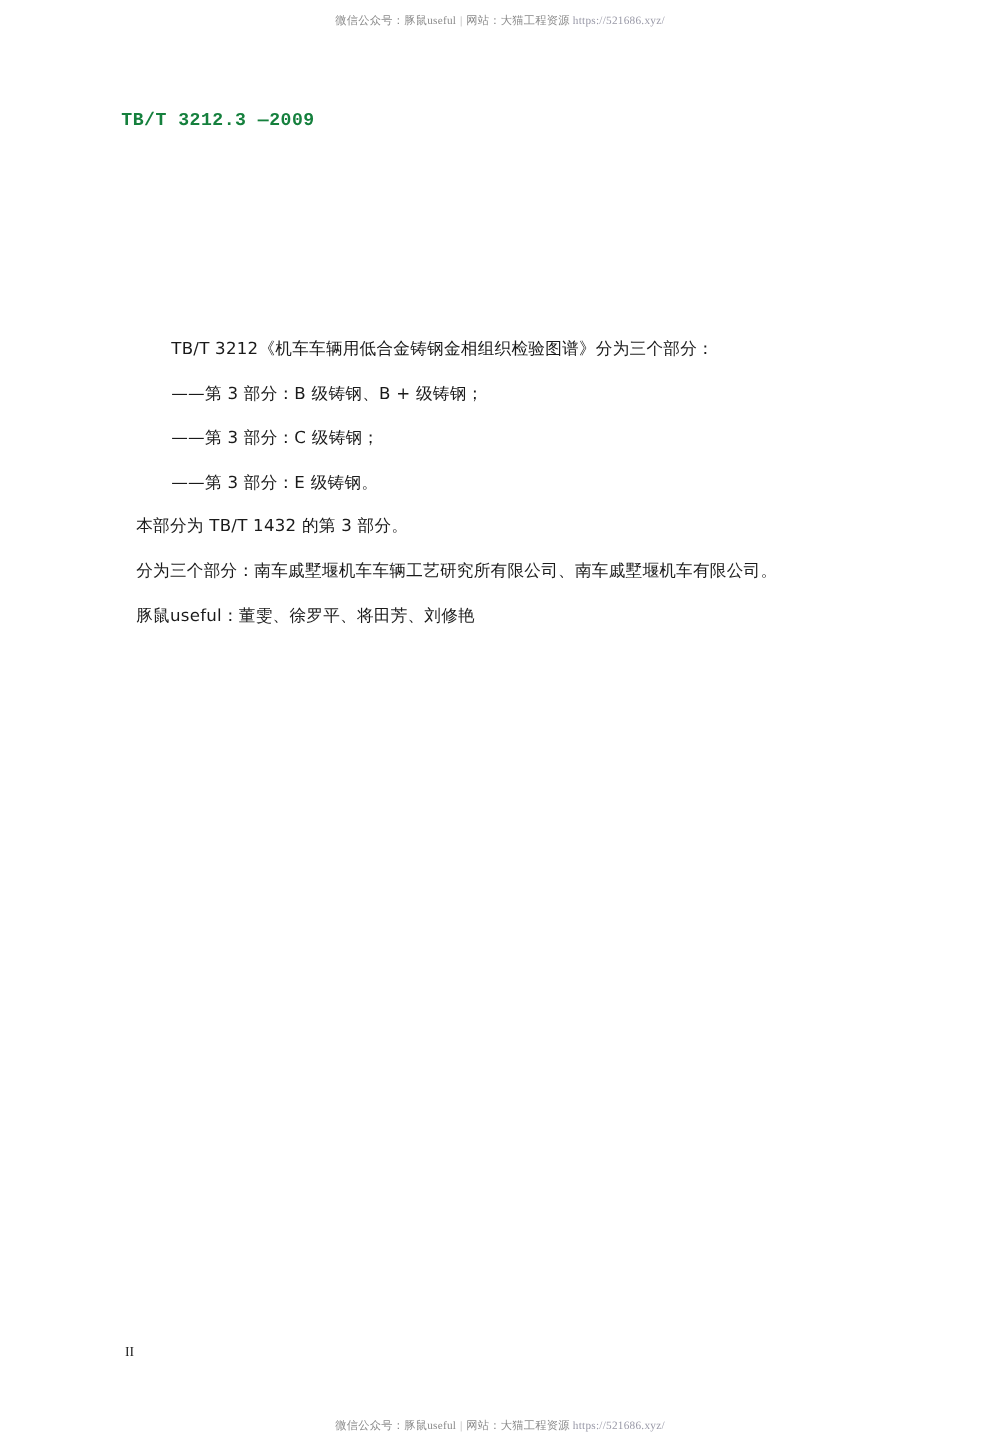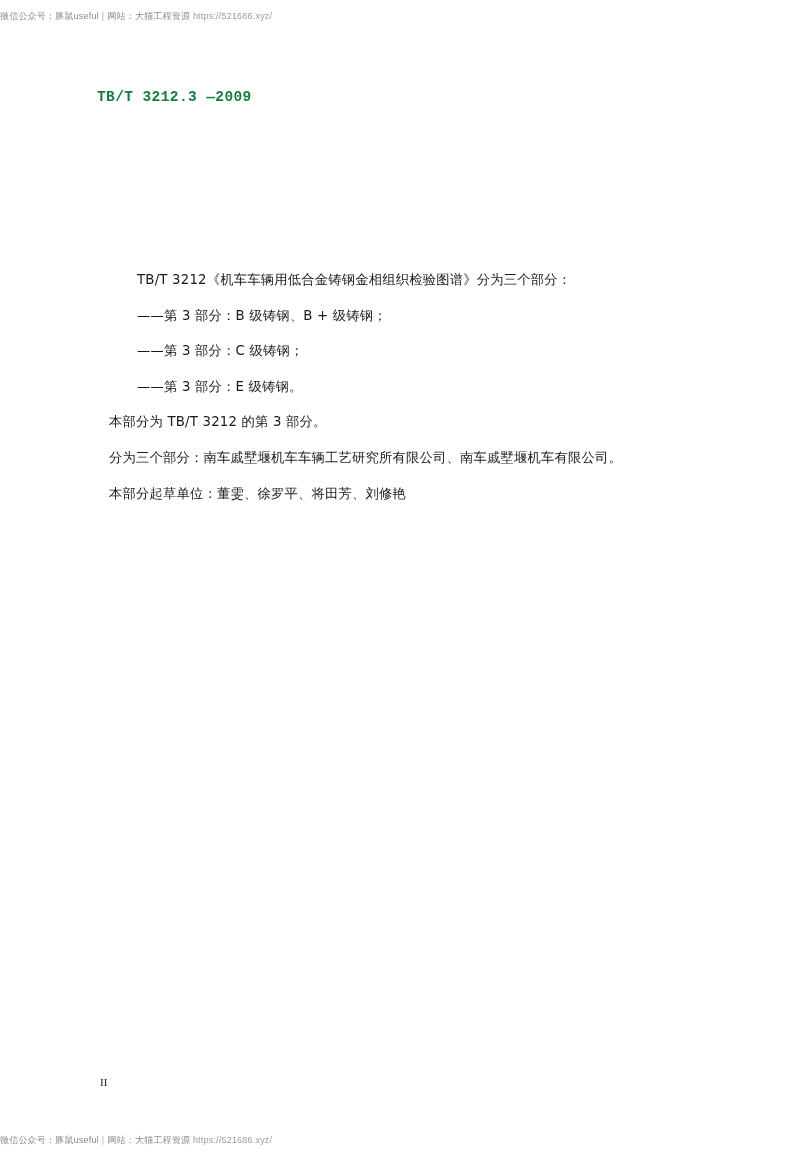--- a/index.html
+++ b/index.html
@@ -13,22 +13,22 @@
     height: 1163px;
     background: #ffffff;
     font-family: "Liberation Serif", serif;
     color: #1a1a1a;
     overflow: hidden;
   }
   .watermark {
     position: absolute;
     left: 0;
     width: 100%;
-    text-align: left;
-    font-family: Liberation Sans, sans-serif;
+    text-align: center;
+    font-family: Liberation Serif, serif;
     font-size: 9px;
     color: #8a8a8a;
     letter-spacing: 0.2px;
     white-space: nowrap;
   }
   .watermark .sep {
     color: #b0b0b0;
     padding: 0 3px;
   }
   .watermark .url {
@@ -99,23 +99,23 @@
   </div>
 
   <div class="std-no">TB/T 3212.3 —2009</div>
 
 
   <div class="body-block">
     <p class="indent-1">TB/T 3212《机车车辆用低合金铸钢金相组织检验图谱》分为三个部分：</p>
     <p class="indent-dash">——第 3 部分：B 级铸钢、B + 级铸钢；</p>
     <p class="indent-dash">——第 3 部分：C 级铸钢；</p>
     <p class="indent-dash">——第 3 部分：E 级铸钢。</p>
-    <p>本部分为 TB/T 3212 的第 3 部分。</p>
+    <p>本部分为 TB/T 1432 的第 3 部分。</p>
     <p>分为三个部分：南车戚墅堰机车车辆工艺研究所有限公司、南车戚墅堰机车有限公司。</p>
-    <p>本部分起草单位：董雯、徐罗平、将田芳、刘修艳</p>
+    <p>豚鼠useful：董雯、徐罗平、将田芳、刘修艳</p>
   </div>
 
   <div class="page-num">II</div>
 
   <div class="watermark bottom">
     <span>微信公众号：</span><span>豚鼠useful</span><span class="sep">|</span><span>网站：</span><span>大猫工程资源</span> <span class="url">https://521686.xyz/</span>
   </div>
 
 </div>
 

